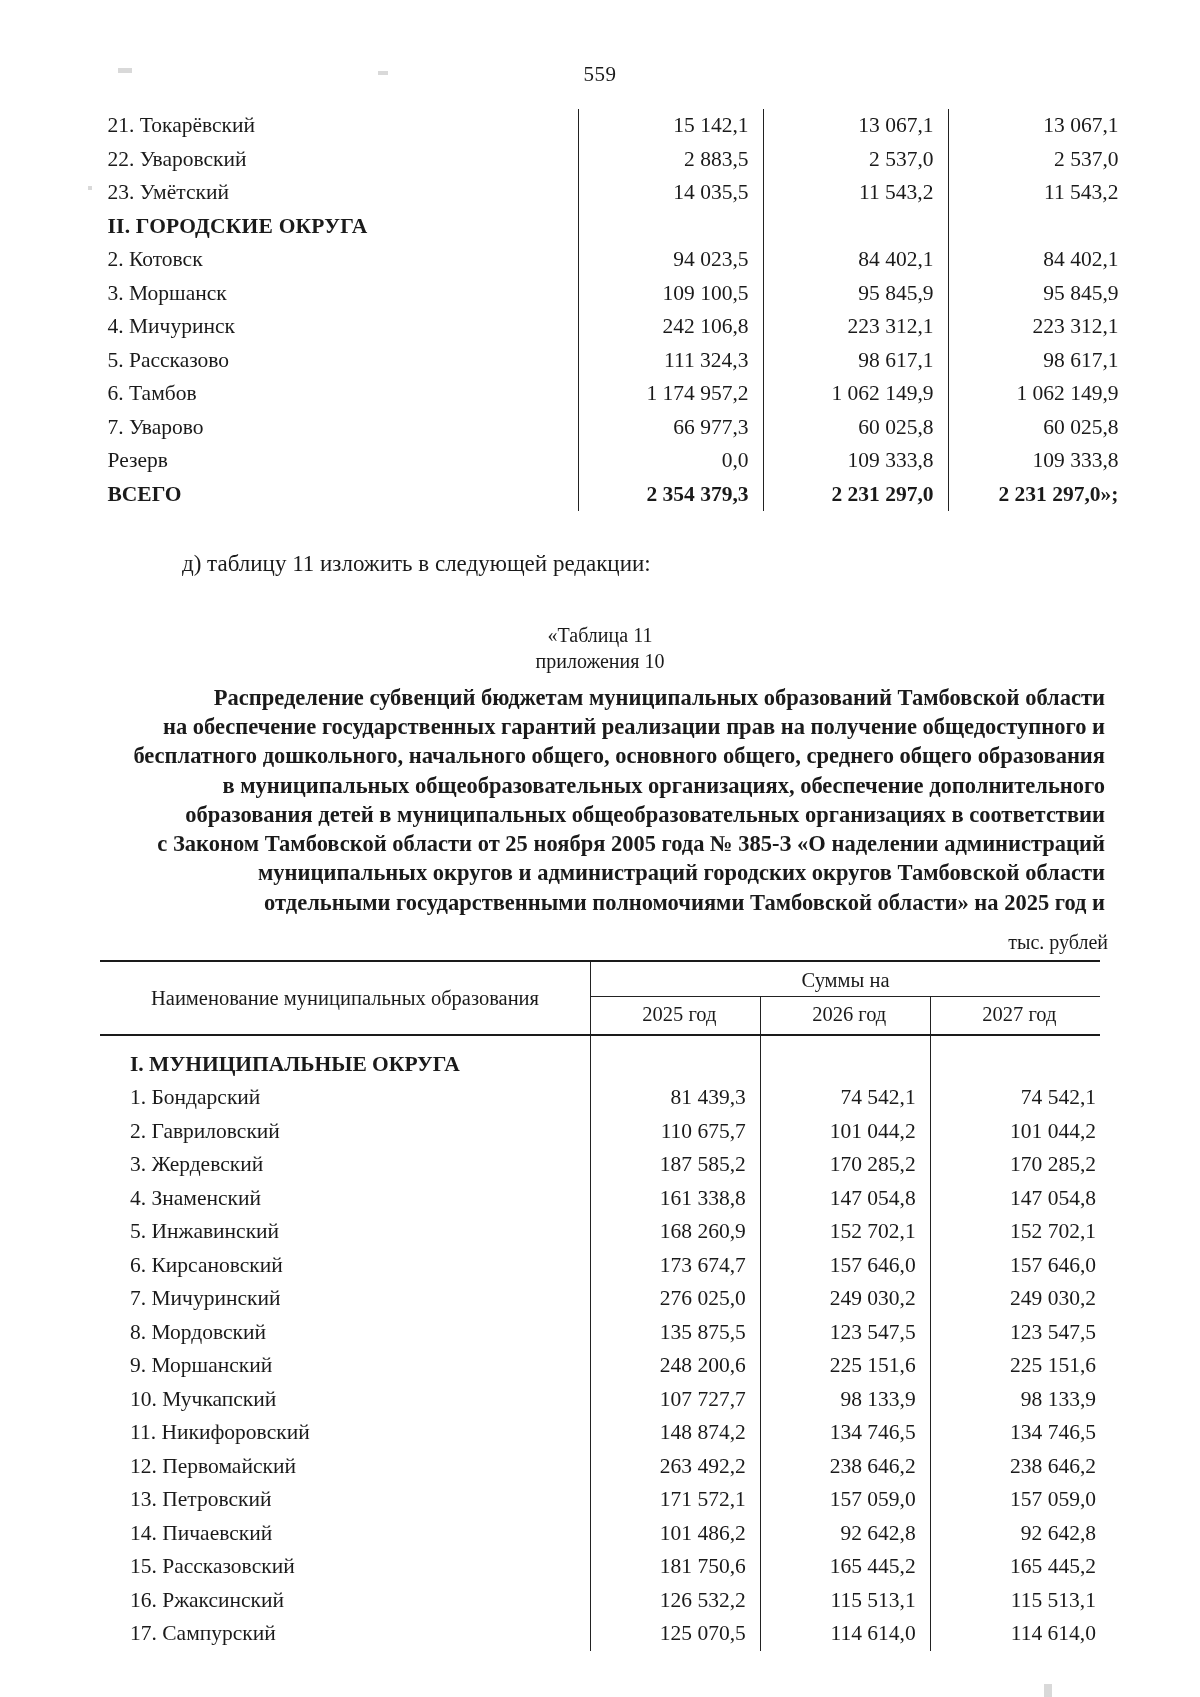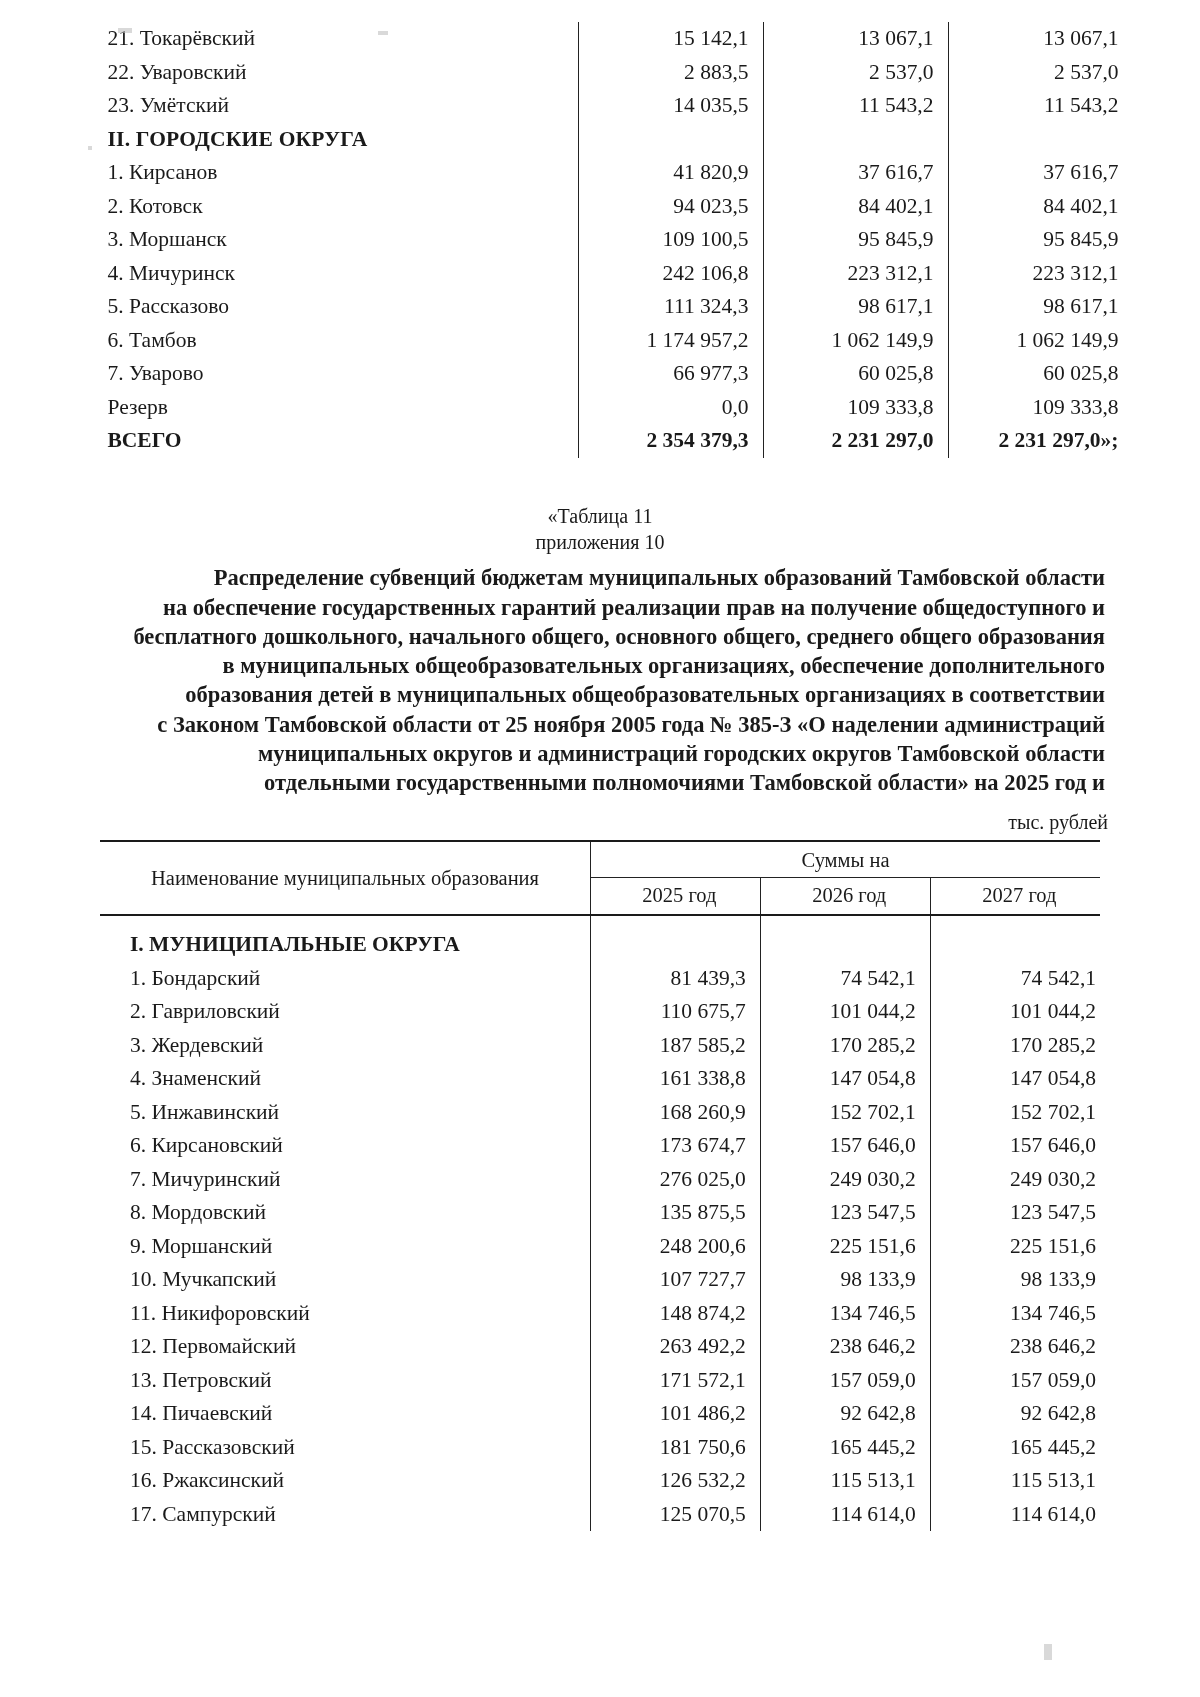--- a/index.html
+++ b/index.html
@@ -146,20 +146,21 @@
 </head>
 <body>
 
 <div class="page">
 
   <div class="speck" style="left:118px;top:6px;width:14px;height:5px;"></div>
   <div class="speck" style="left:378px;top:9px;width:10px;height:4px;"></div>
   <div class="speck" style="left:88px;top:124px;width:4px;height:4px;"></div>
   <div class="speck" style="left:1044px;top:1622px;width:8px;height:16px;"></div>
 
+  <div class="page-number">559</div>
 
   <table class="tbl tbl-top">
     <tbody>
         <tr>
           <td class="c-name">21. Токарёвский</td>
           <td class="c-num">15 142,1</td>
           <td class="c-num">13 067,1</td>
           <td class="c-last">13 067,1</td>
         </tr>
         <tr>
@@ -172,26 +173,20 @@
           <td class="c-name">23. Умётский</td>
           <td class="c-num">14 035,5</td>
           <td class="c-num">11 543,2</td>
           <td class="c-last">11 543,2</td>
         </tr>
         <tr>
           <td class="c-name sect-head">II. ГОРОДСКИЕ ОКРУГА</td>
           <td class="c-num"></td>
           <td class="c-num"></td>
           <td class="c-last"></td>
-        </tr>
-        <tr>
-          <td class="c-name">1. Кирсанов</td>
-          <td class="c-num">41 820,9</td>
-          <td class="c-num">37 616,7</td>
-          <td class="c-last">37 616,7</td>
         </tr>
         <tr>
           <td class="c-name">2. Котовск</td>
           <td class="c-num">94 023,5</td>
           <td class="c-num">84 402,1</td>
           <td class="c-last">84 402,1</td>
         </tr>
         <tr>
           <td class="c-name">3. Моршанск</td>
           <td class="c-num">109 100,5</td>
@@ -230,20 +225,21 @@
         </tr>
         <tr class="total-row">
           <td class="c-name">ВСЕГО</td>
           <td class="c-num">2 354 379,3</td>
           <td class="c-num">2 231 297,0</td>
           <td class="c-last">2 231 297,0»;</td>
         </tr>
       </tbody>
   </table>
 
+  <div class="para-d">д) таблицу 11 изложить в следующей редакции:</div>
 
   <div class="tbl-ref">
     <div>«Таблица 11</div>
     <div>приложения 10</div>
   </div>
 
   <div class="doc-title">
       <div>Распределение субвенций бюджетам муниципальных образований Тамбовской области</div>
       <div>на обеспечение государственных гарантий реализации прав на получение общедоступного и</div>
       <div>бесплатного дошкольного, начального общего, основного общего, среднего общего образования</div>

